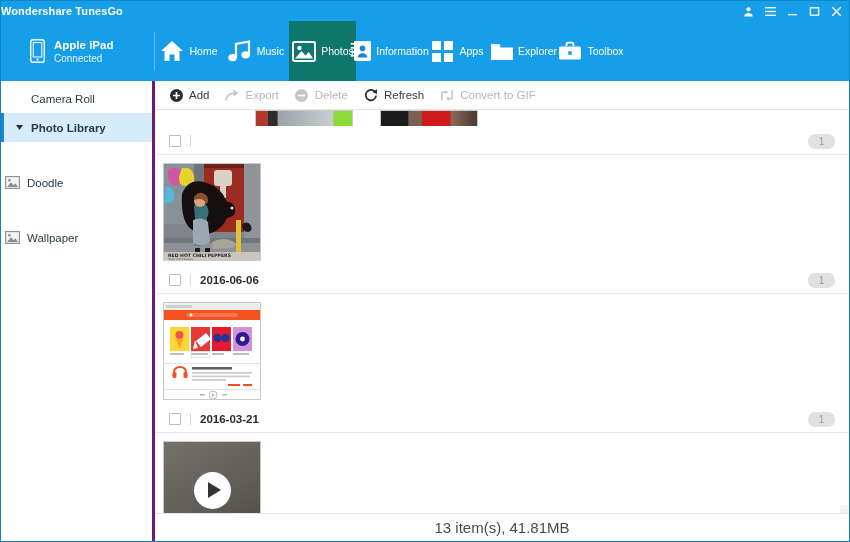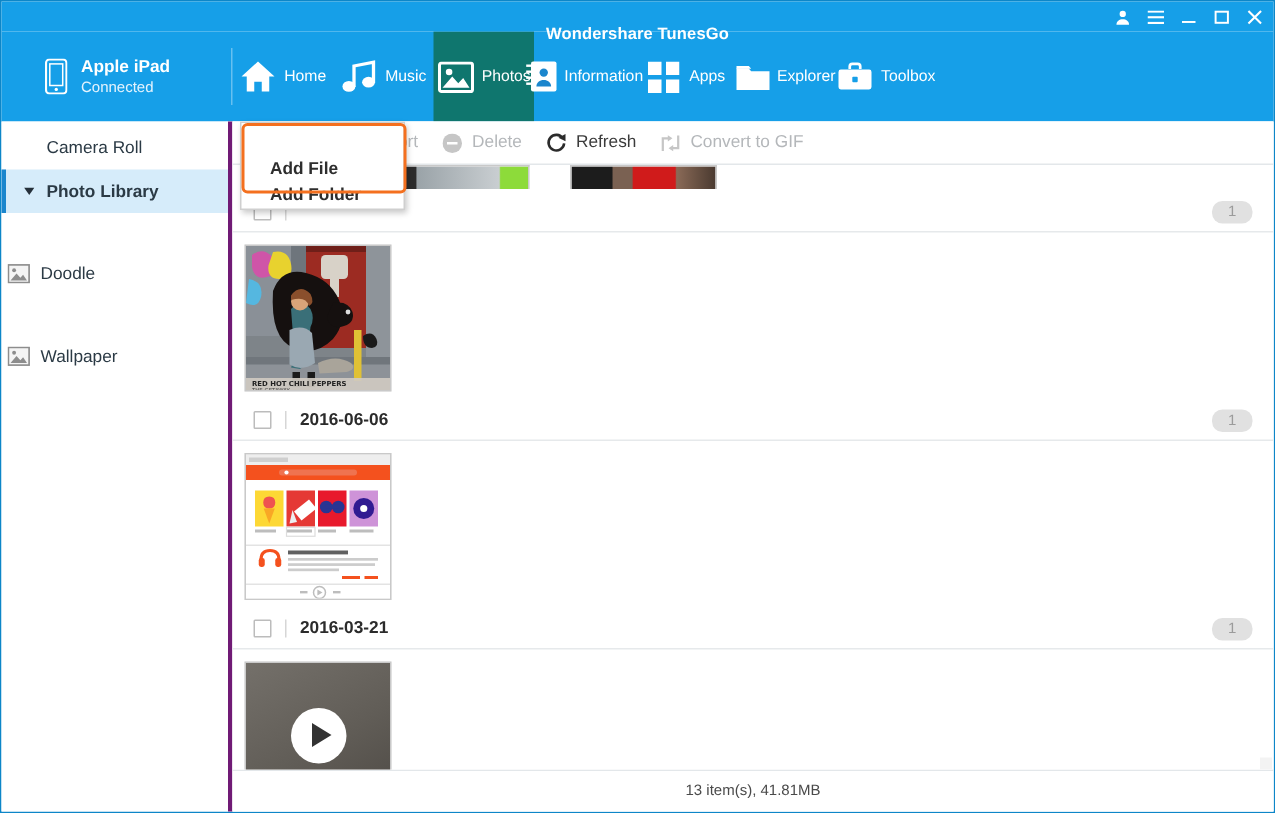--- a/index.html
+++ b/index.html
@@ -17,22 +17,22 @@
     display: flex; flex-direction: column;
   }
 
   
   .titlebar {
     height: 20px; background: #169fe8;
     position: relative; flex: 0 0 20px;
     display: flex; align-items: center;
   }
   .title-text {
-    position: absolute; left: 0; right: 0; top: 12px;
-    text-align: center; line-height: 20px;
+    position: absolute; left: 0; right: 0; top: 0;
+    line-height: 20px;
     color: #ffffff; font-size: 11px; font-weight: bold;
     letter-spacing: .1px;
   }
   .win-ctrls {
     position: absolute; right: 6px; top: 0; height: 20px;
     display: flex; align-items: center; gap: 9px;
   }
   .win-ctrls .wc { width: 13px; height: 14px; display: flex;
     align-items: center; justify-content: center; color: #fff; }
   .wc svg { display: block; }
@@ -144,21 +144,21 @@
   .date-label { font-size: 11.5px; font-weight: bold; color: #2b2b2b; }
   .badge {
     margin-left: auto; min-width: 27px; height: 15px; border-radius: 7px;
     background: #e1e1e1; color: #9b9b9b; font-size: 10px;
     display: flex; align-items: center; justify-content: center; padding: 0 7px;
   }
 
   .statusbar {
     height: 28px; flex: 0 0 28px; border-top: 1px solid #e3e7ea;
     display: flex; align-items: center; justify-content: center;
-    font-size: 10px; color: #4a4a4a; background: #ffffff;
+    font-size: 15px; color: #4a4a4a; background: #ffffff;
   }
 
   
   .art { width: 100%; height: 100%; position: relative; }
   .art-video {
     background: linear-gradient(150deg,#74706a 0%,#615d57 55%,#4e4a45 100%);
     display: flex; align-items: center; justify-content: center;
   }
   .playcircle {
     width: 37px; height: 37px; border-radius: 50%; background: #fff;
@@ -401,25 +401,20 @@
             <svg width="15" height="13" viewBox="0 0 15 13">
               <path d="M2 12 V3 H7.5" fill="none" stroke="#c6c6c6" stroke-width="1.6"></path>
               <path d="M5.6 0.8 L8.9 3 L5.6 5.2 Z" fill="#c6c6c6"></path>
               <path d="M13 1 V10 H7.5" fill="none" stroke="#c6c6c6" stroke-width="1.6"></path>
               <path d="M9.4 7.8 L6.1 10 L9.4 12.2 Z" fill="#c6c6c6"></path>
             </svg>
           </span>
           <span>Convert to GIF</span>
         </div>
 
-        <div class="dropdown">
-          <div class="dd-item">Add File</div>
-          <div class="dd-item">Add Folder</div>
-          <div class="dd-hi"></div>
-        </div>
       </div>
 
       <div class="content">
 
         <div class="group">
           <div class="thumbrow" style="padding-top:0;padding-bottom:2px;">
             <div class="thumb small-clip" style="margin-left:92px;">
               <div class="art" style="background:linear-gradient(90deg,#b4382a 0%,#b4382a 12%,#2c2c2c 13%,#2c2c2c 22%,#9aa3a8 23%,#c9ced1 80%,#8ddb3a 81%,#8ddb3a 100%);"></div>
             </div>
             <div class="thumb small-clip" style="margin-left:18px;">

